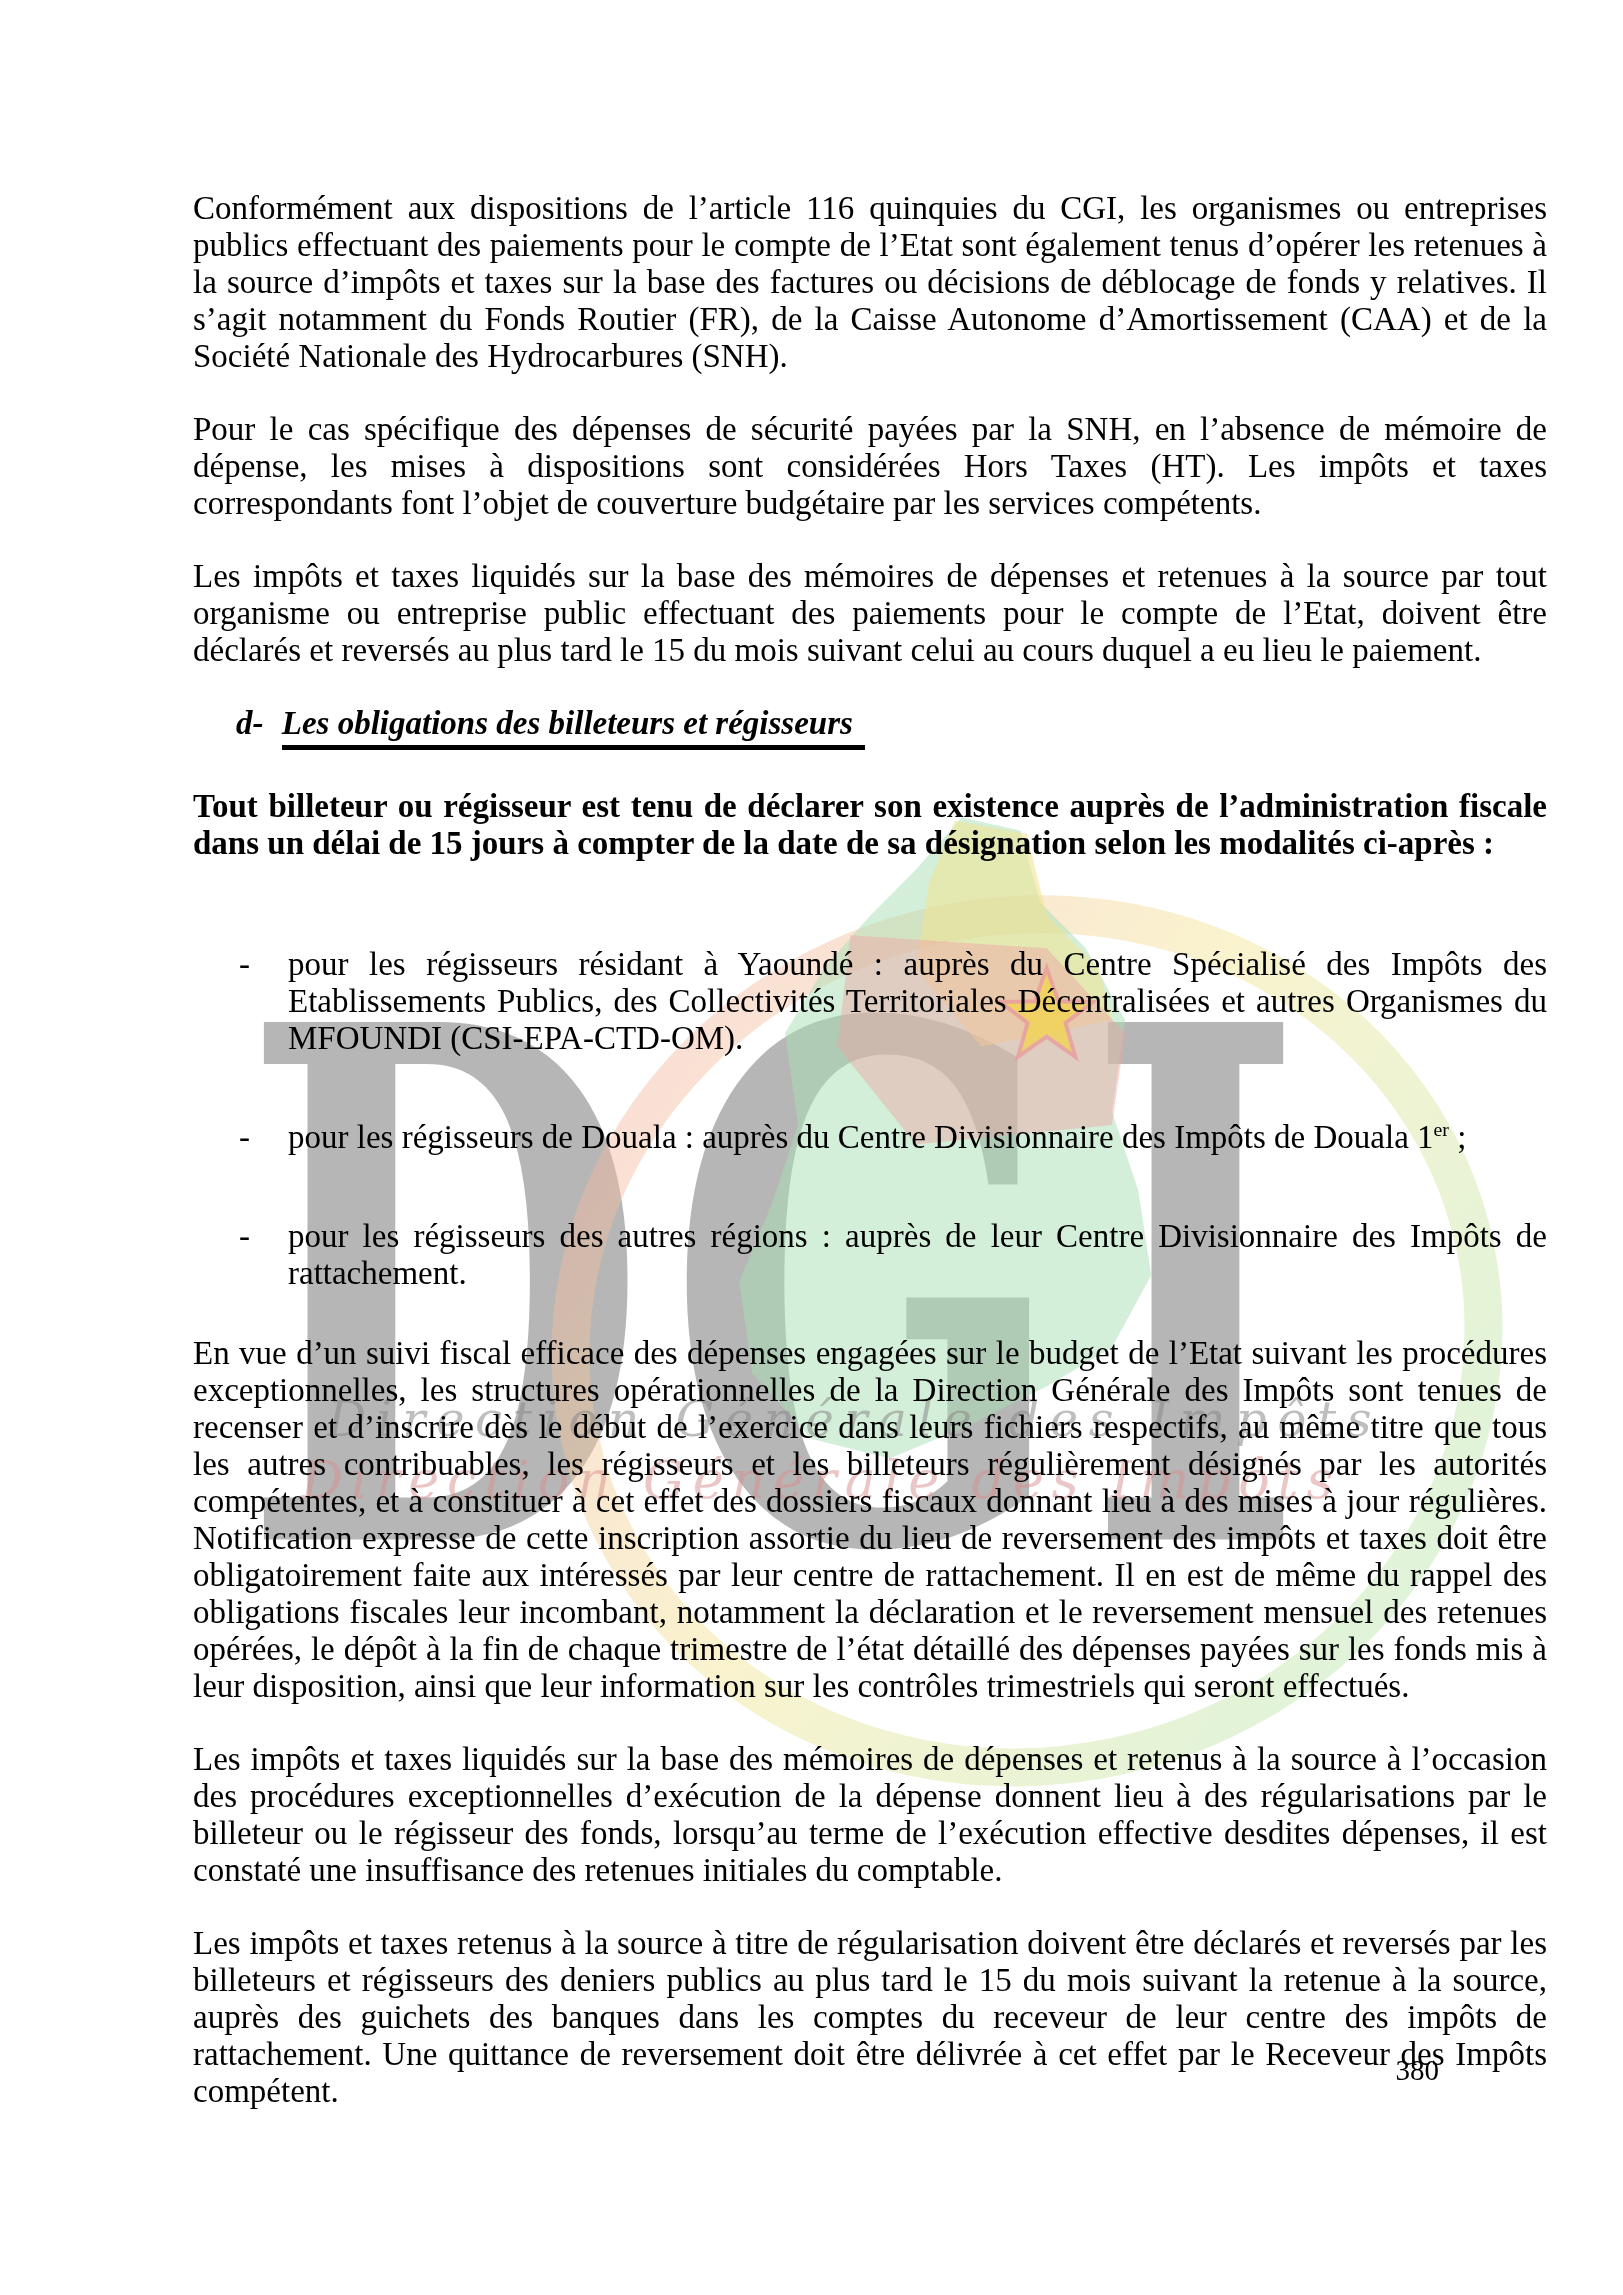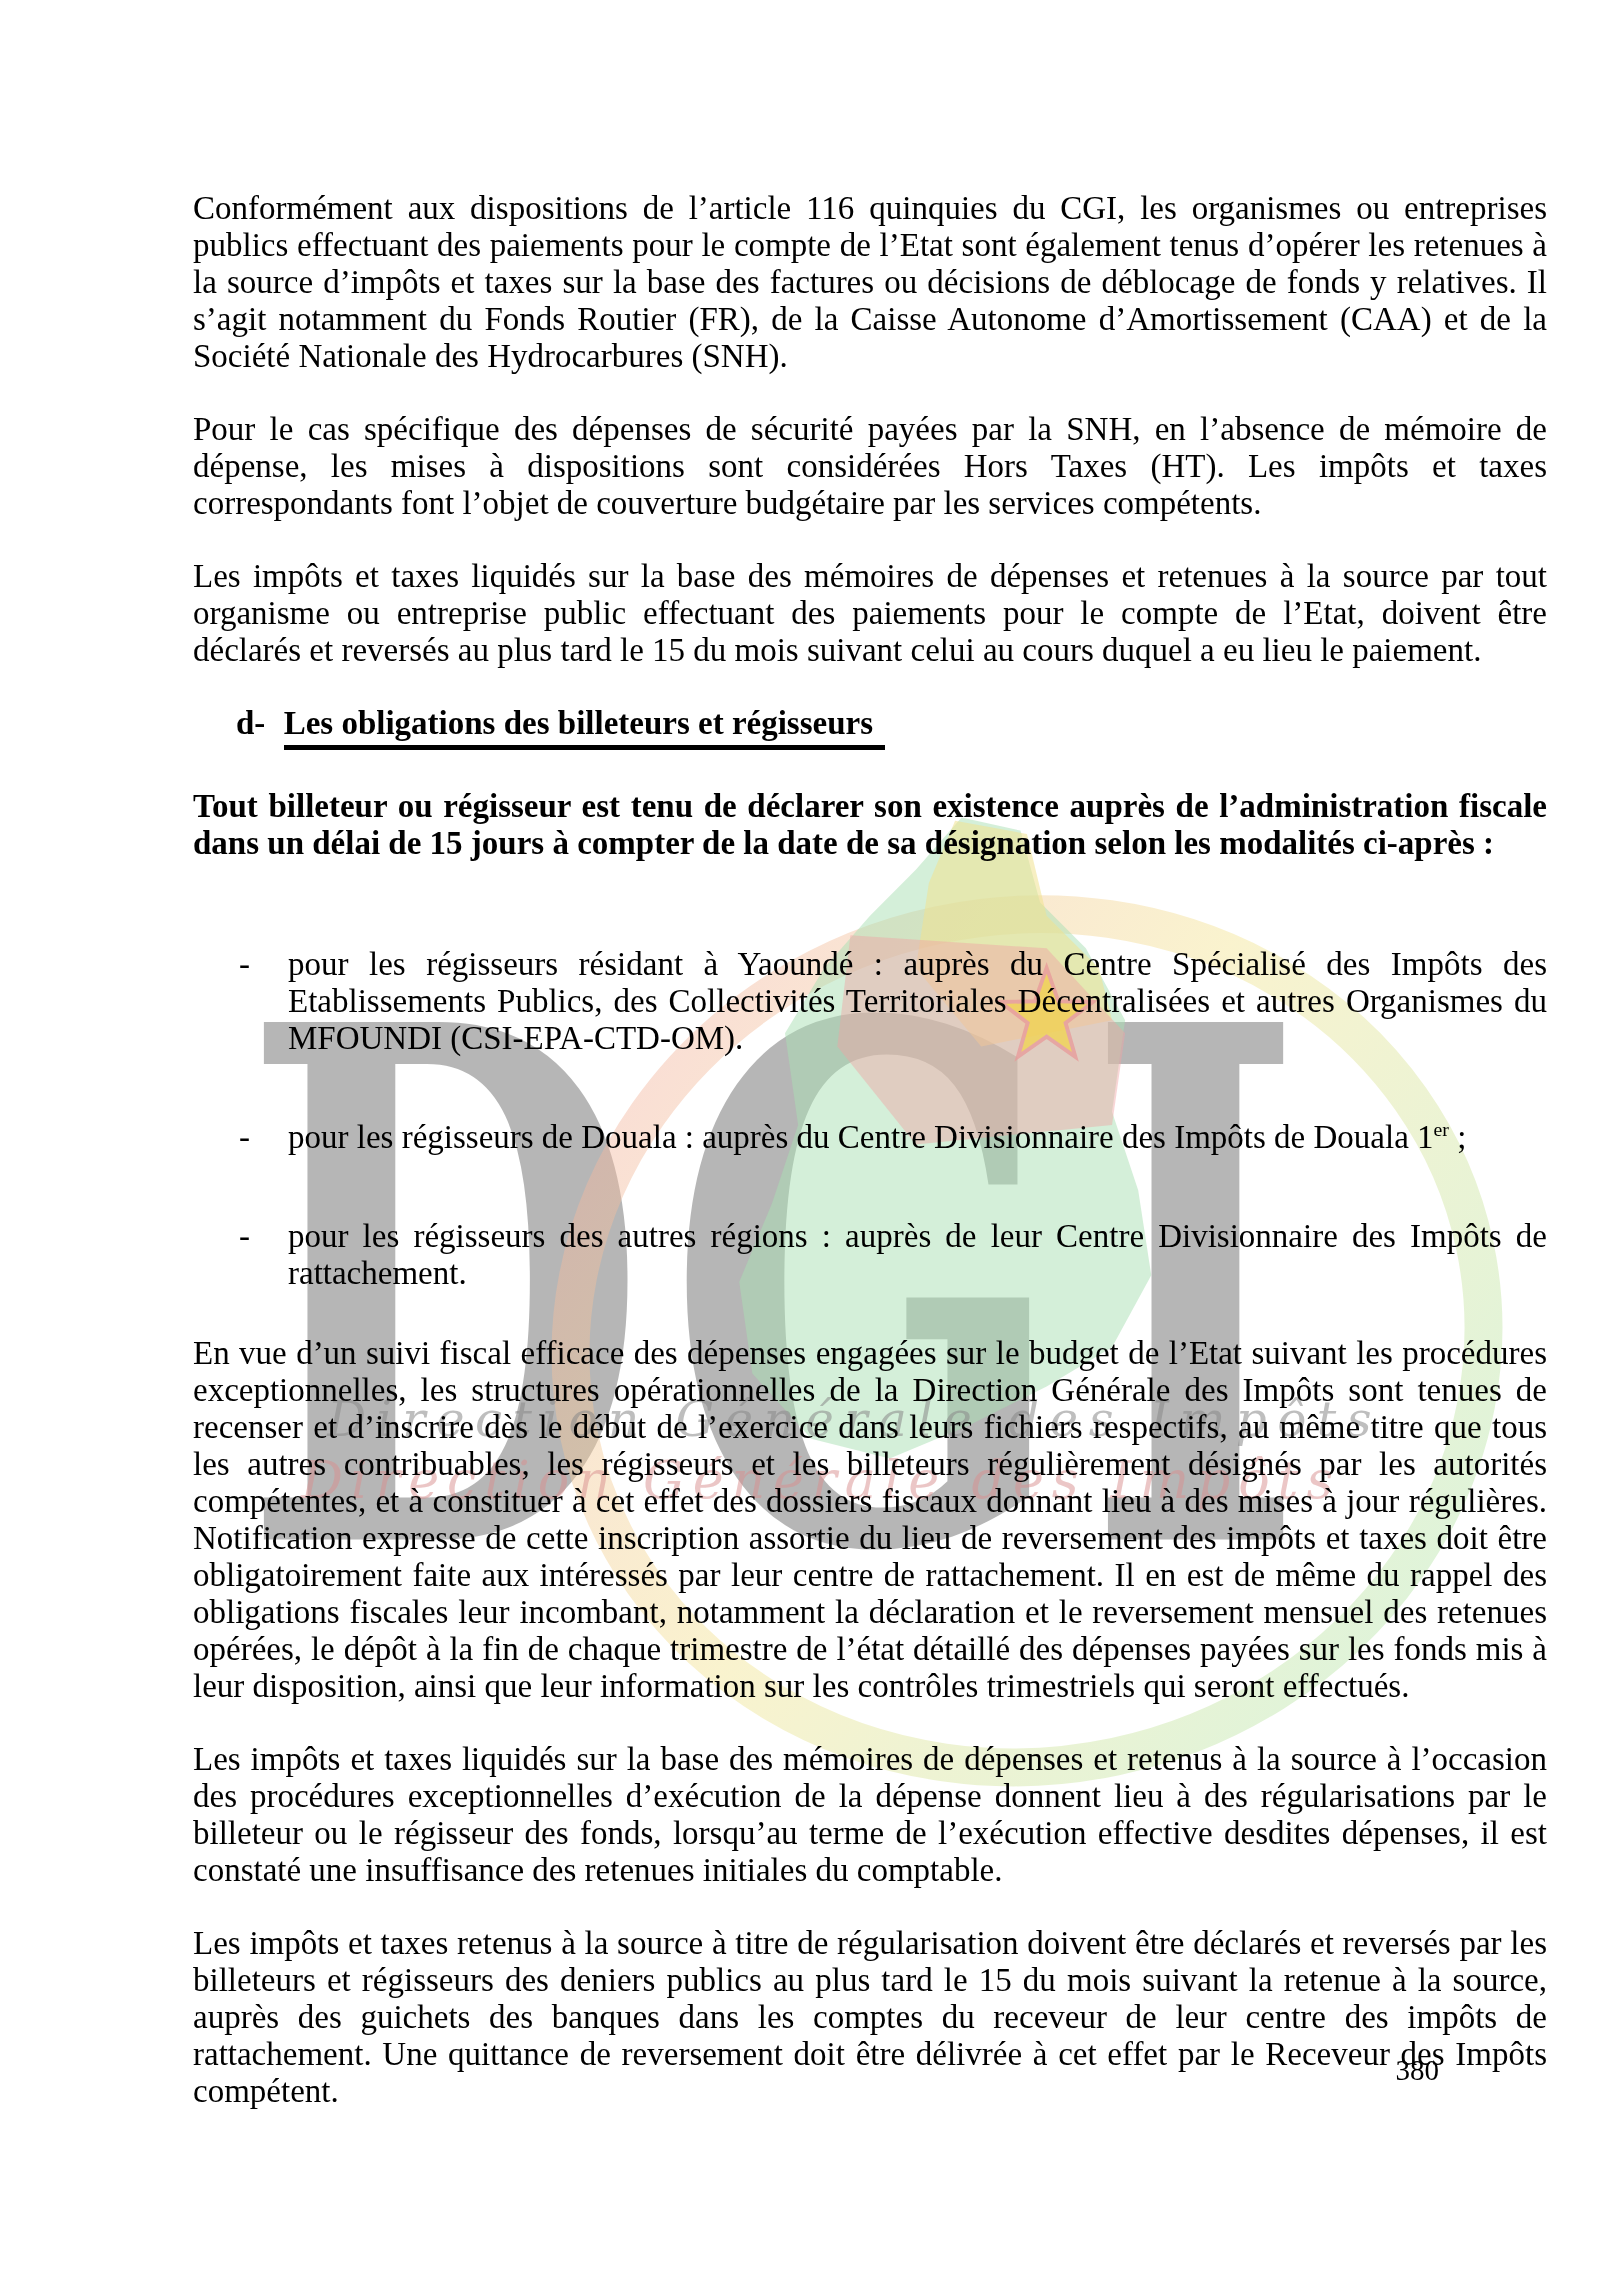--- a/index.html
+++ b/index.html
@@ -51,20 +51,21 @@
     line-height: 37px;
     text-align: justify;
   }
   .page-content p { margin: 0 0 36px 0; }
   p.para-tout { margin-bottom: 84px; font-weight: bold; }
   .section-heading {
     margin: 13px 0 46px 43px;
     font-weight: bold;
     white-space: nowrap;
     text-align: left;
+    font-style: italic;
   }
   .heading-prefix { display: inline-block; margin-right: 18.3px; }
   .heading-underlined {
     border-bottom: 5.9px solid #000;
     padding-bottom: 3.9px;
     padding-right: 11.8px;
   }
   ul.dash-list {
     list-style: none;
     margin: 0 0 43px 0;

